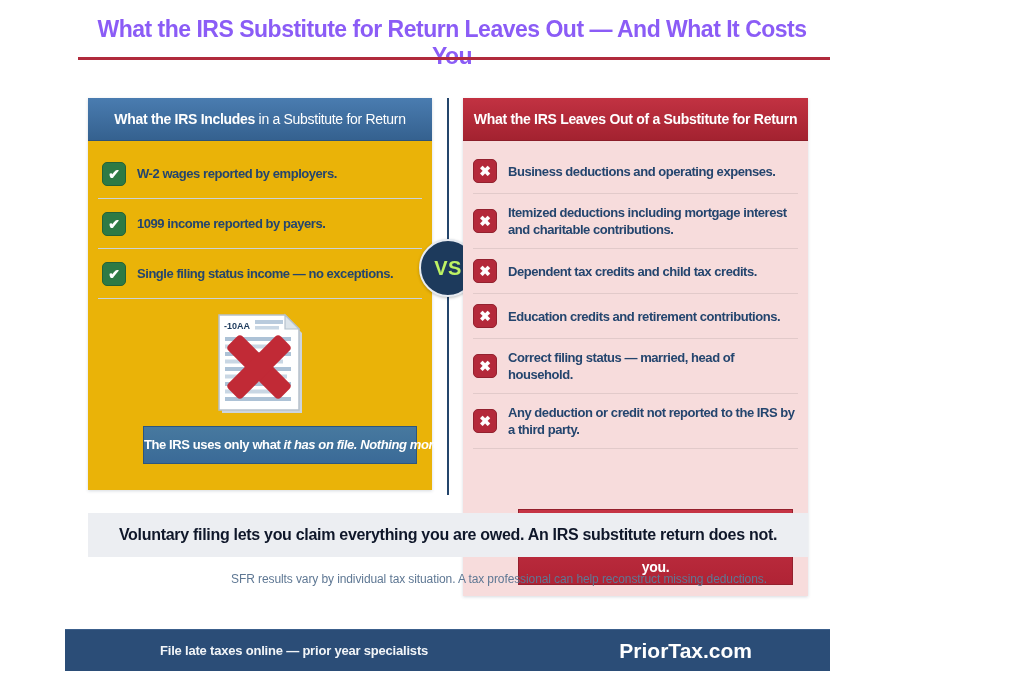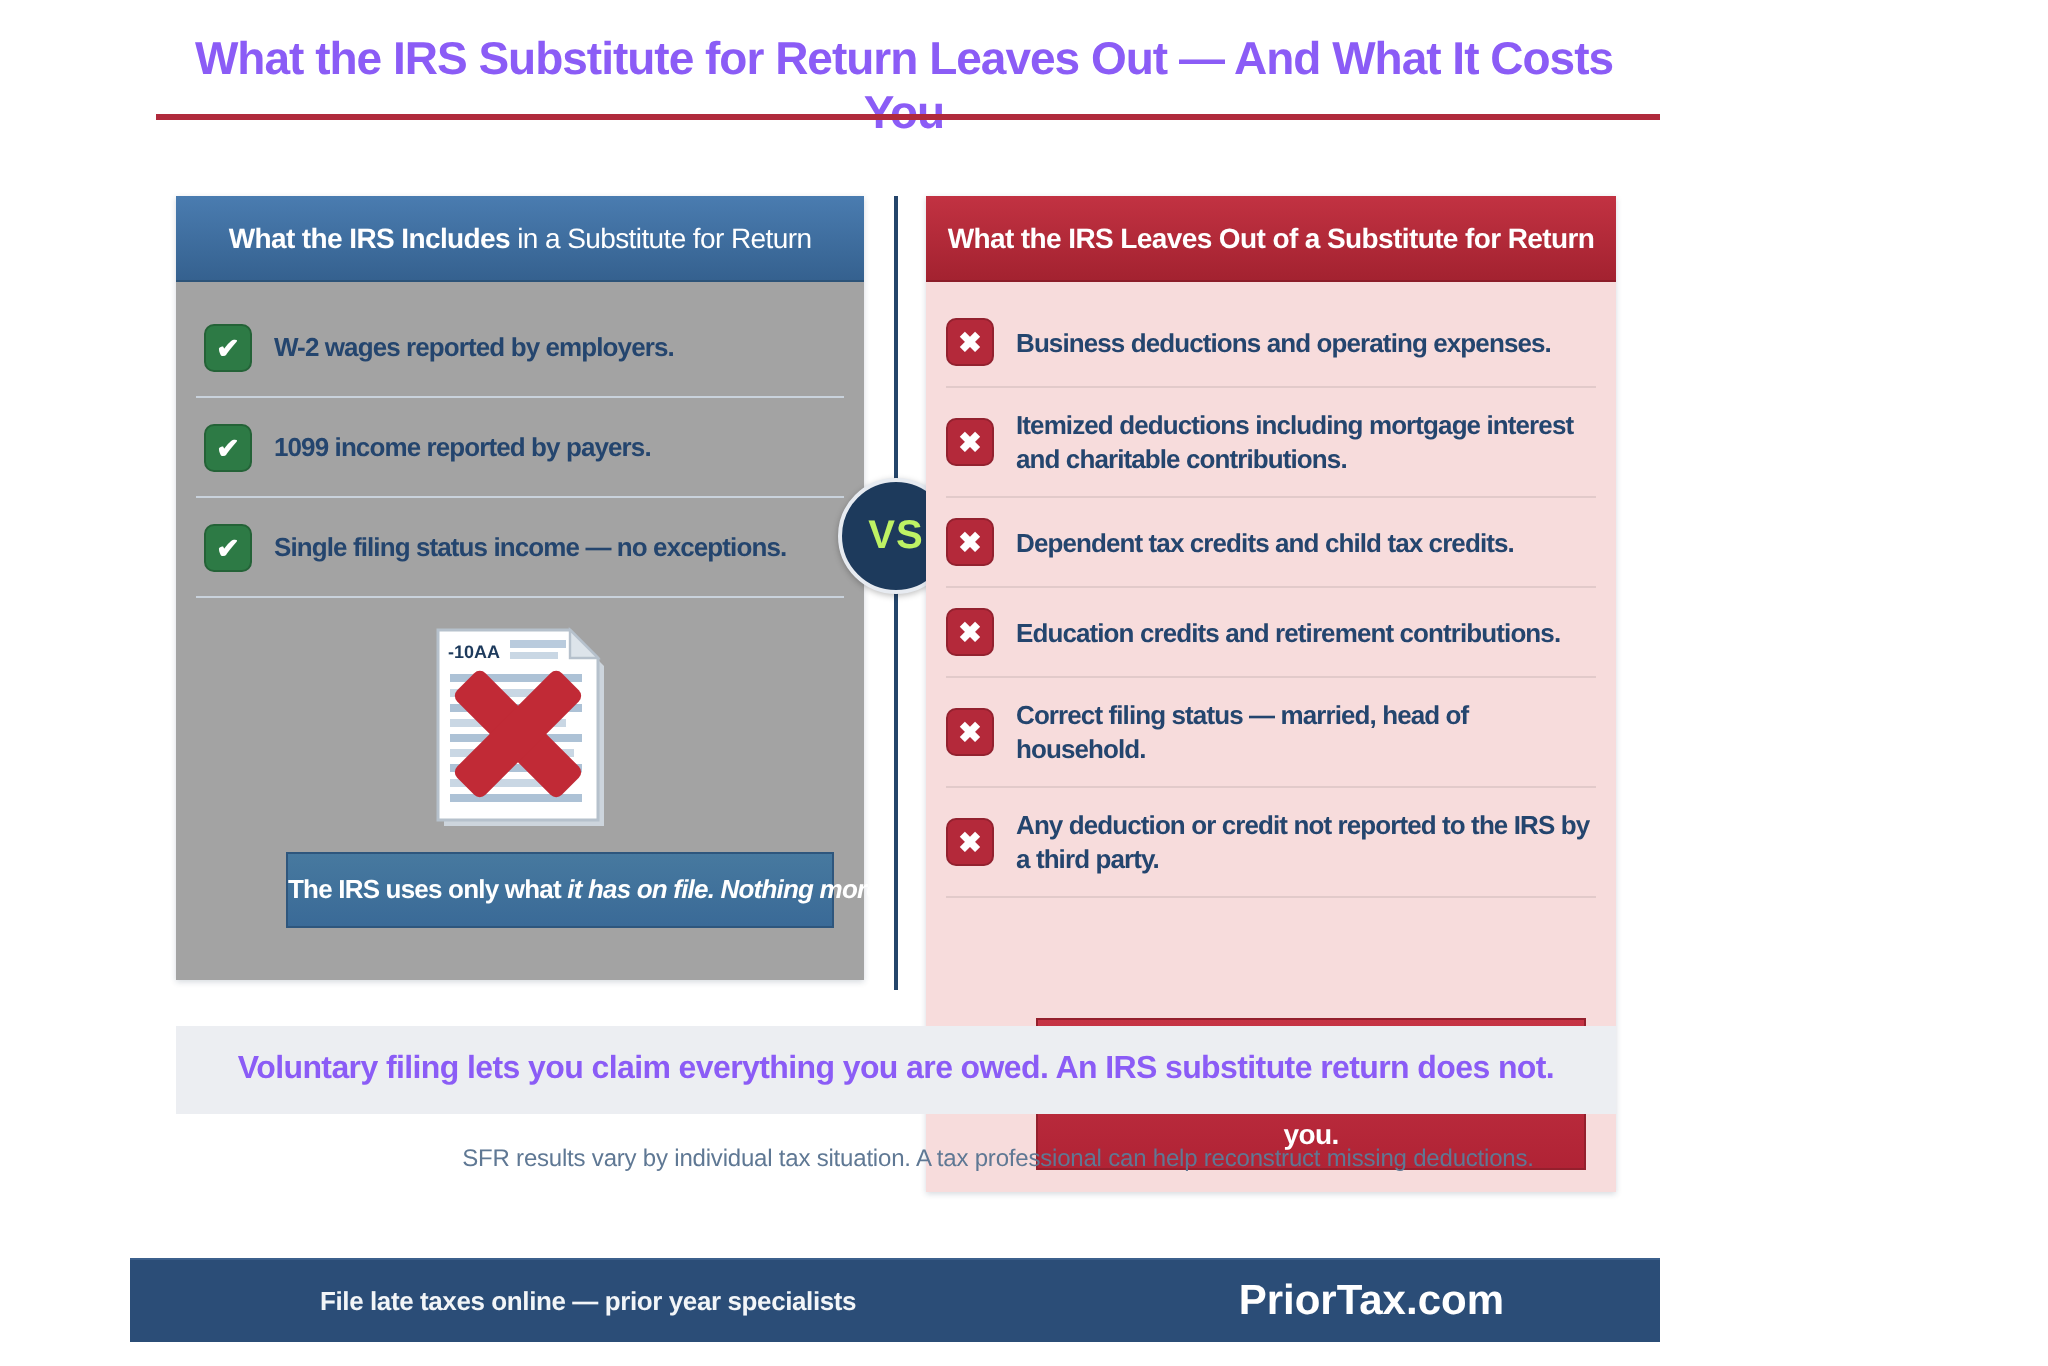--- a/index.html
+++ b/index.html
@@ -9,21 +9,21 @@
   }
   .abs{position:absolute;}
 
   
   .title{top:16px;left:78px;width:748px;text-align:center;
     font-size:23px;font-weight:700;letter-spacing:-0.5px;color:#8b5cf6;}
   .title-rule{top:57px;left:78px;width:752px;height:3px;background:#b02a3c;}
 
   
   .panel{top:98px;box-shadow:0 1px 3px rgba(30,50,80,0.18);}
-  .panel-left{left:88px;width:344px;height:392px;background:#a3a3a3;}
+  .panel-left{left:88px;width:344px;height:392px;background:#eab308;}
   .panel-right{left:463px;width:345px;height:498px;background:#f7dcdc;}
   .panel-header{height:42px;line-height:42px;text-align:center;color:#ffffff;
     font-size:14px;letter-spacing:-0.3px;white-space:nowrap;}
   .panel-header.blue{background:linear-gradient(#4a7cb0,#35618f);border-bottom:1px solid #2c5378;}
   .panel-header.red{background:linear-gradient(#c23242,#a32230);border-bottom:1px solid #8c1d29;}
   .hdr-bold{font-weight:700;}
   .hdr-rest{font-weight:400;}
 
   .item-list{margin:8px 10px 0 10px;}
   .item-row{display:flex;align-items:center;gap:11px;padding-left:4px;}
@@ -51,21 +51,21 @@
   .mid-line{left:447px;top:98px;width:2px;height:397px;background:#24456b;}
   .vs-circle{left:419px;top:239px;width:58px;height:58px;border-radius:50%;
     background:#1d3a5c;border:2px solid #e7ebf1;box-sizing:border-box;
     display:flex;align-items:center;justify-content:center;
     color:#bef264;font-size:20px;font-weight:700;letter-spacing:0.5px;
     box-shadow:0 1px 3px rgba(0,0,0,0.25);}
 
   
   .summary-bar{left:88px;top:513px;width:720px;height:44px;background:#eceef2;
     display:flex;align-items:center;justify-content:center;}
-  .summary-text{font-size:16px;font-weight:700;letter-spacing:-0.3px;color:#8b5cf6;}
+  .summary-text{font-size:16px;font-weight:700;letter-spacing:-0.3px;color:#0f172a;}
   .disclaimer{top:572px;left:0;width:910px;text-align:center;
     font-size:12px;color:#5f7894;letter-spacing:-0.1px;padding-left:44px;}
   .footer-bar{left:65px;top:629px;width:765px;height:41px;background:#2b4d77;
     border-top:1px solid #3c608c;}
   .footer-tagline{left:95px;top:0;height:41px;display:flex;align-items:center;
     font-size:13px;font-weight:700;letter-spacing:-0.2px;color:#f2f5f8;}
   .footer-brand{right:78px;top:0;height:41px;display:flex;align-items:center;
     font-size:21px;font-weight:700;color:#ffffff;}
 </style>
 </head>

